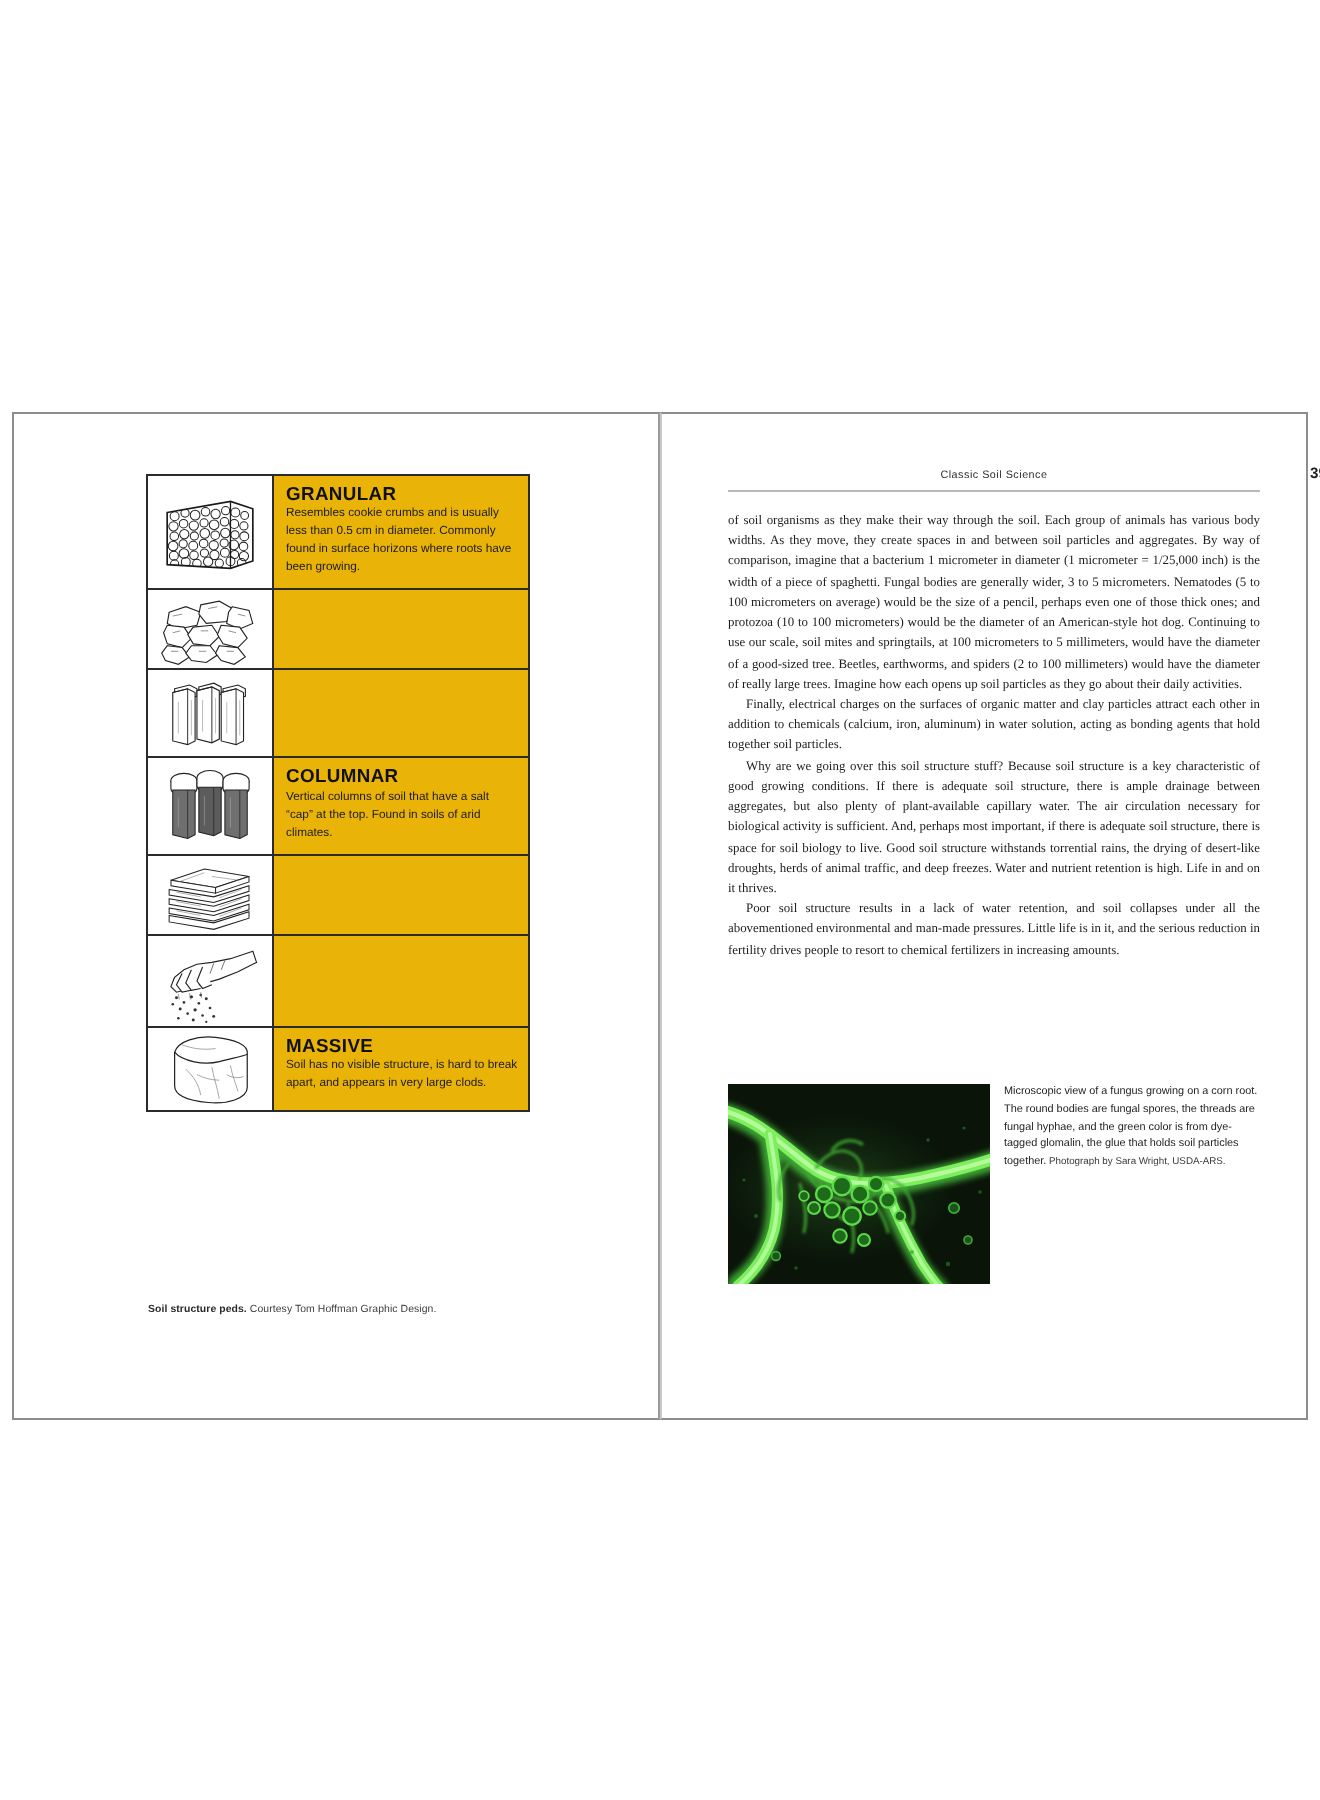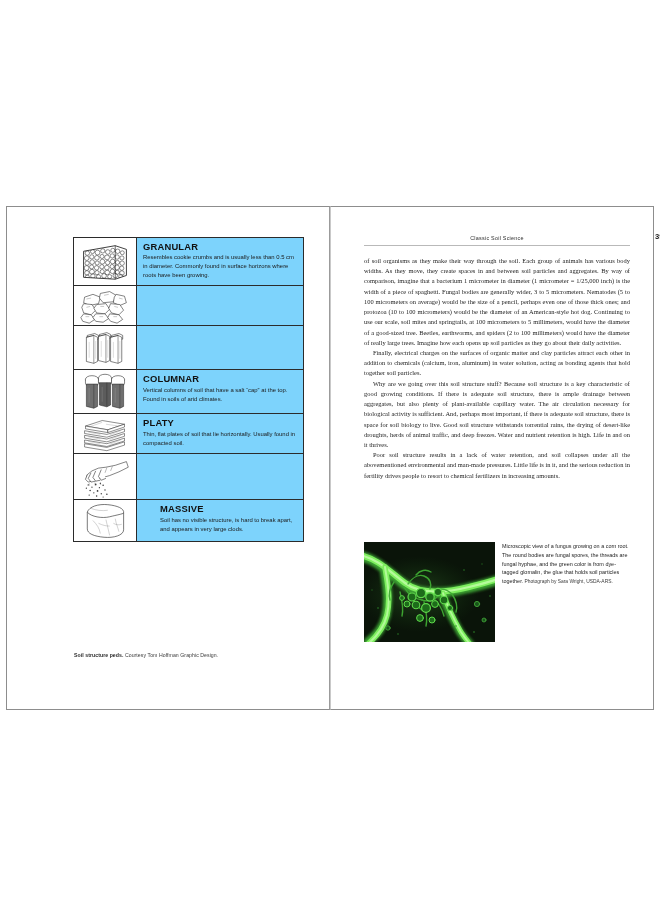--- a/index.html
+++ b/index.html
@@ -45,31 +45,31 @@
     border-right: 1px solid #8d8d8d;
     border-bottom: 1px solid #8d8d8d;
     border-left: 1px solid #c9c9c9;
   }
 
   
   #ped-table {
     position: absolute;
     left: 66px;
     top: 30px;
-    width: 231px;
+    width: 192px;
     border: 1px solid #2b2b2b;
     box-sizing: border-box;
-    background: #7dd3fc;
+    background: #eab308;
   }
   .ped-row {
     display: flex;
     border-bottom: 1px solid #2b2b2b;
     box-sizing: border-box;
   }
-  .ped-row:last-child { border-bottom: none; gap: 17px; }
+  .ped-row:last-child { border-bottom: none; }
 
   .ped-art {
     width: 63px;
     flex: 0 0 63px;
     border-right: 1px solid #2b2b2b;
     box-sizing: border-box;
     position: relative;
     overflow: hidden;
     background: #fff;
     display: flex;
@@ -388,24 +388,20 @@
                 <path d="M30 11 L44 13"></path>
               <path d="M11 19.5 L24 22"></path>
                 <path d="M34 22.5 L46 18"></path>
               <path d="M11 24.5 L24 27"></path>
                 <path d="M34 27.5 L46 23"></path>
               <path d="M11 29.5 L24 32"></path>
                 <path d="M34 32.5 L46 28"></path>
             </g>
           </svg>
         </div>
-        <div class="ped-text">
-          <div class="ped-title">PLATY</div>
-          <div class="ped-desc">Thin, flat plates of soil that lie horizontally. Usually found in compacted soil.</div>
-        </div>
       </div>
 
       <div class="ped-row">
         <div class="ped-art">
           <svg viewBox="0 0 58 48" width="54" height="45" aria-hidden="true">
 
             <g stroke="#222" stroke-width="0.6" fill="#fff">
               <path d="M52 8 L40 12 L30 14 L22 15 L15 18 L10 22 L9 26 L13 28 L20 27 L27 25 L34 23 L44 19 L54 14 Z"></path>
               <path d="M10 22 L8 27 L11 30 L15 29"></path>
               <path d="M14 20 L11 26 L14 30 L19 29"></path>

